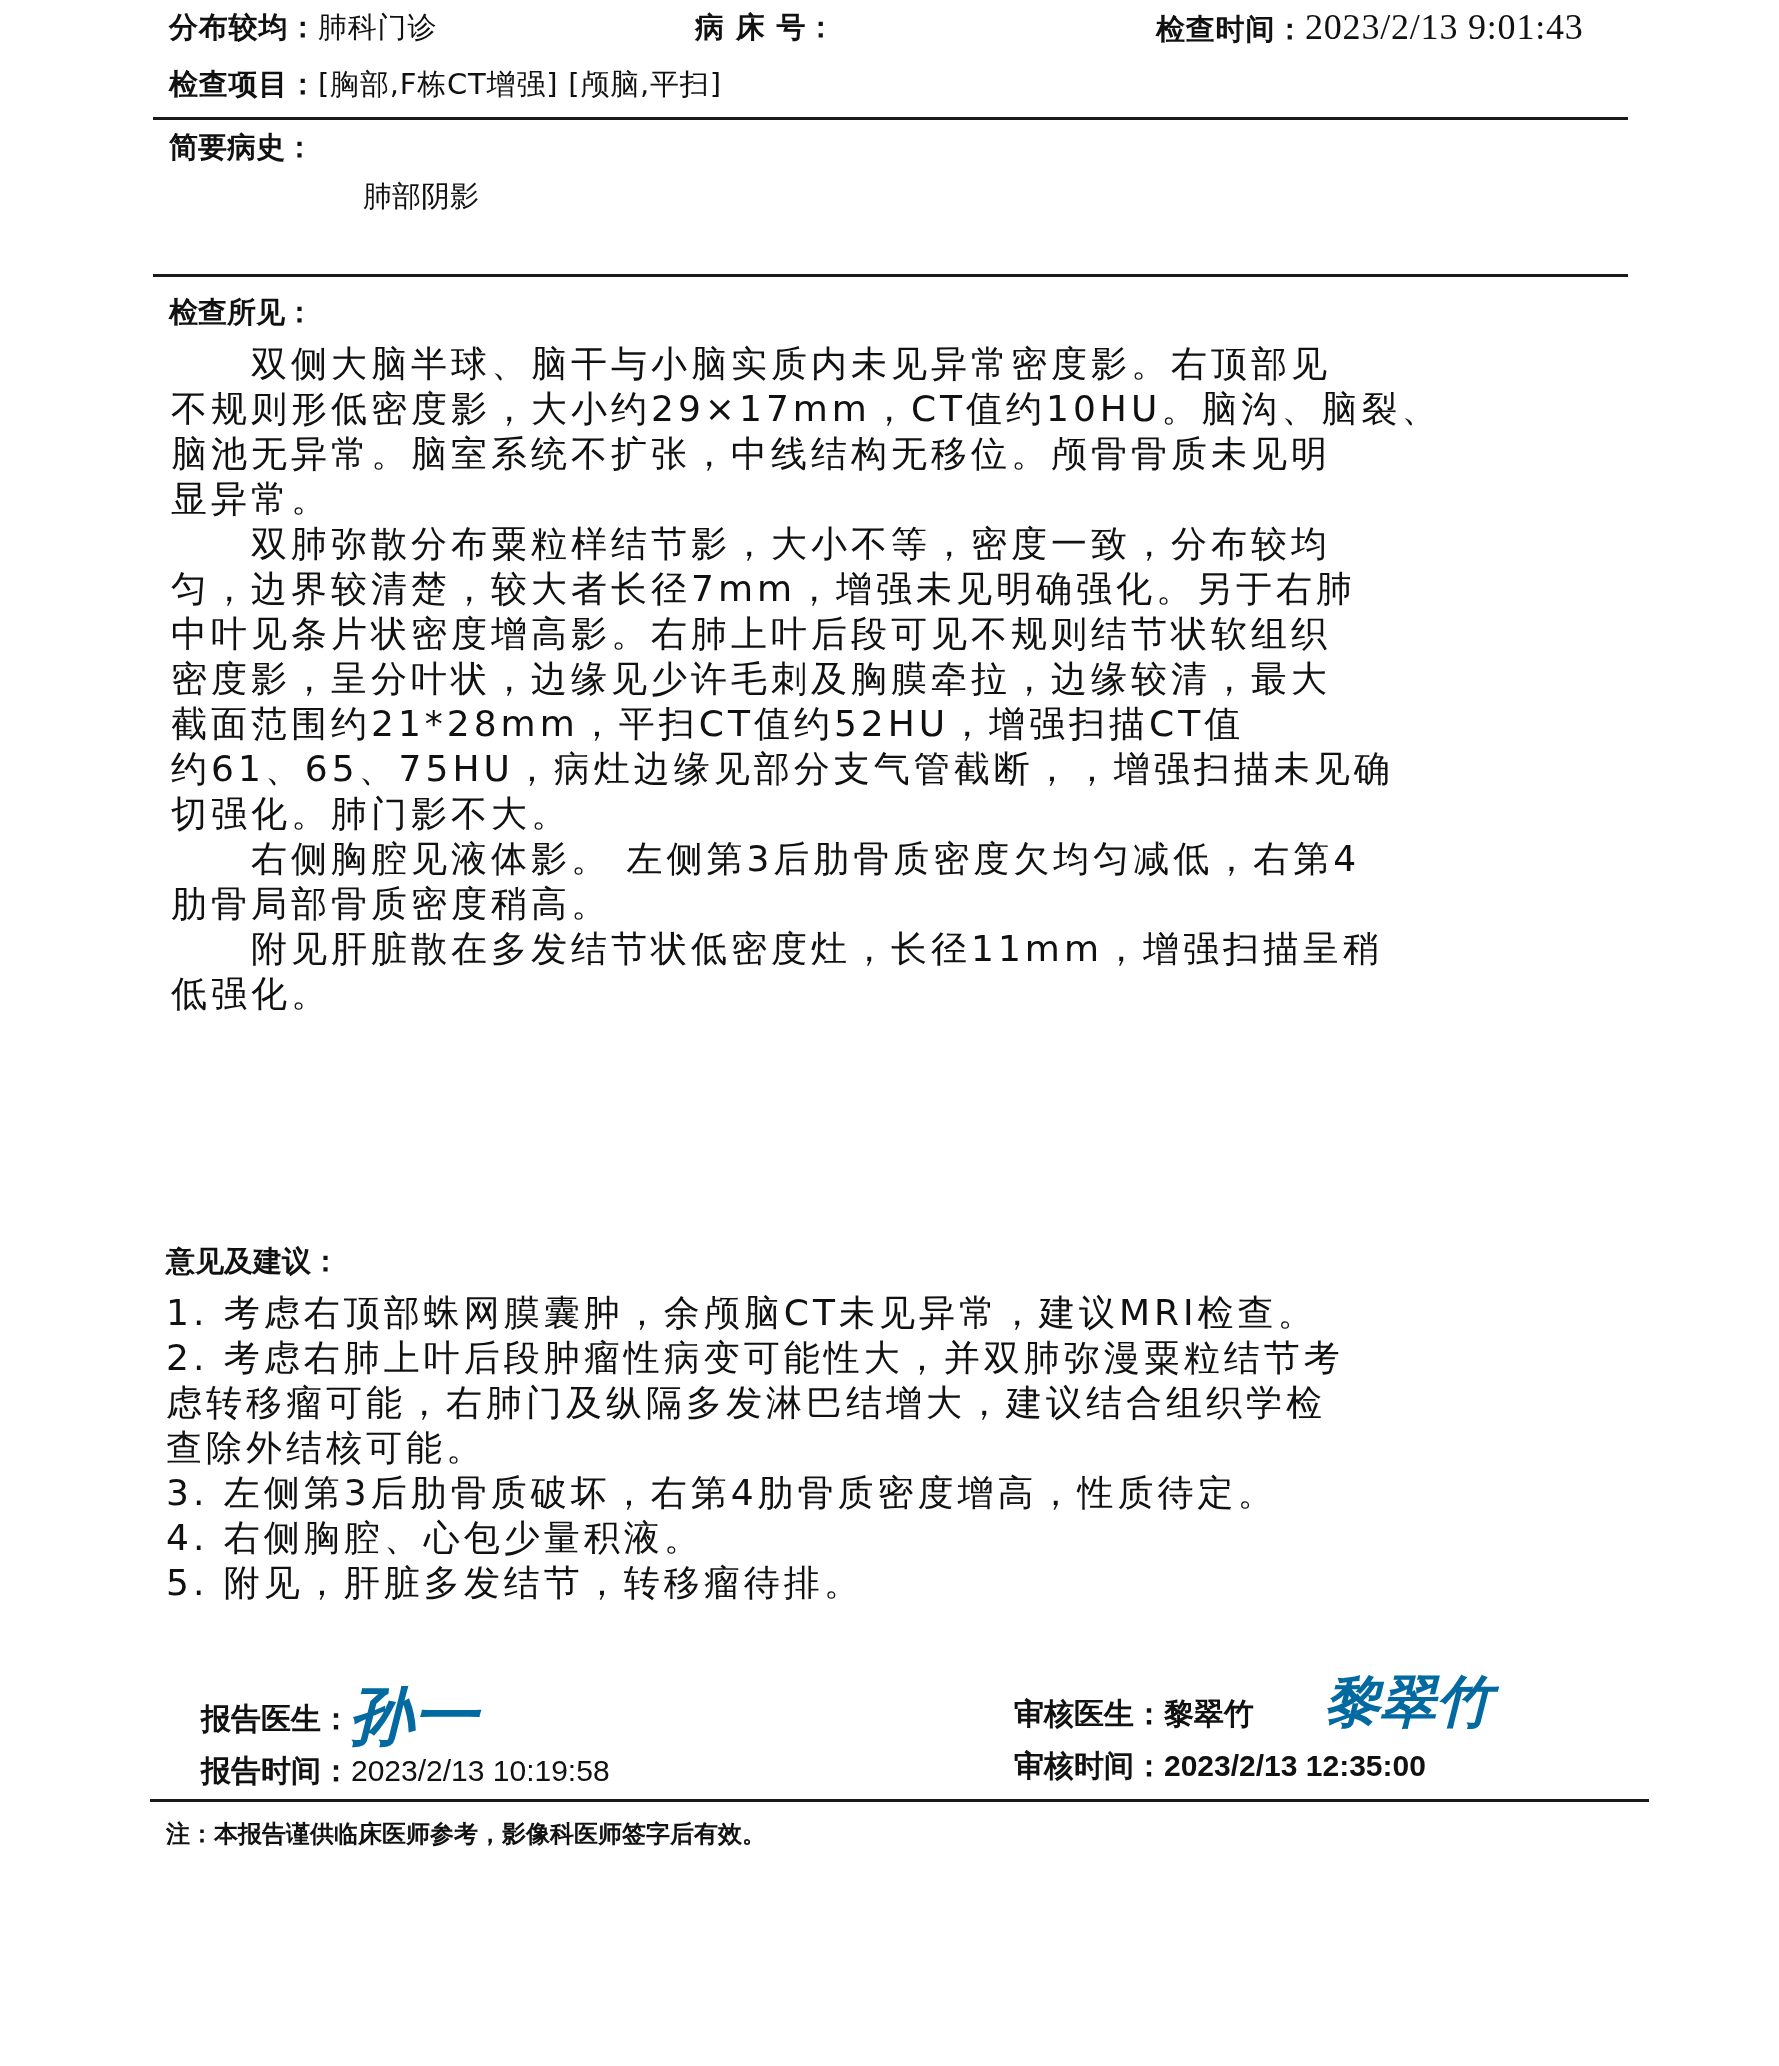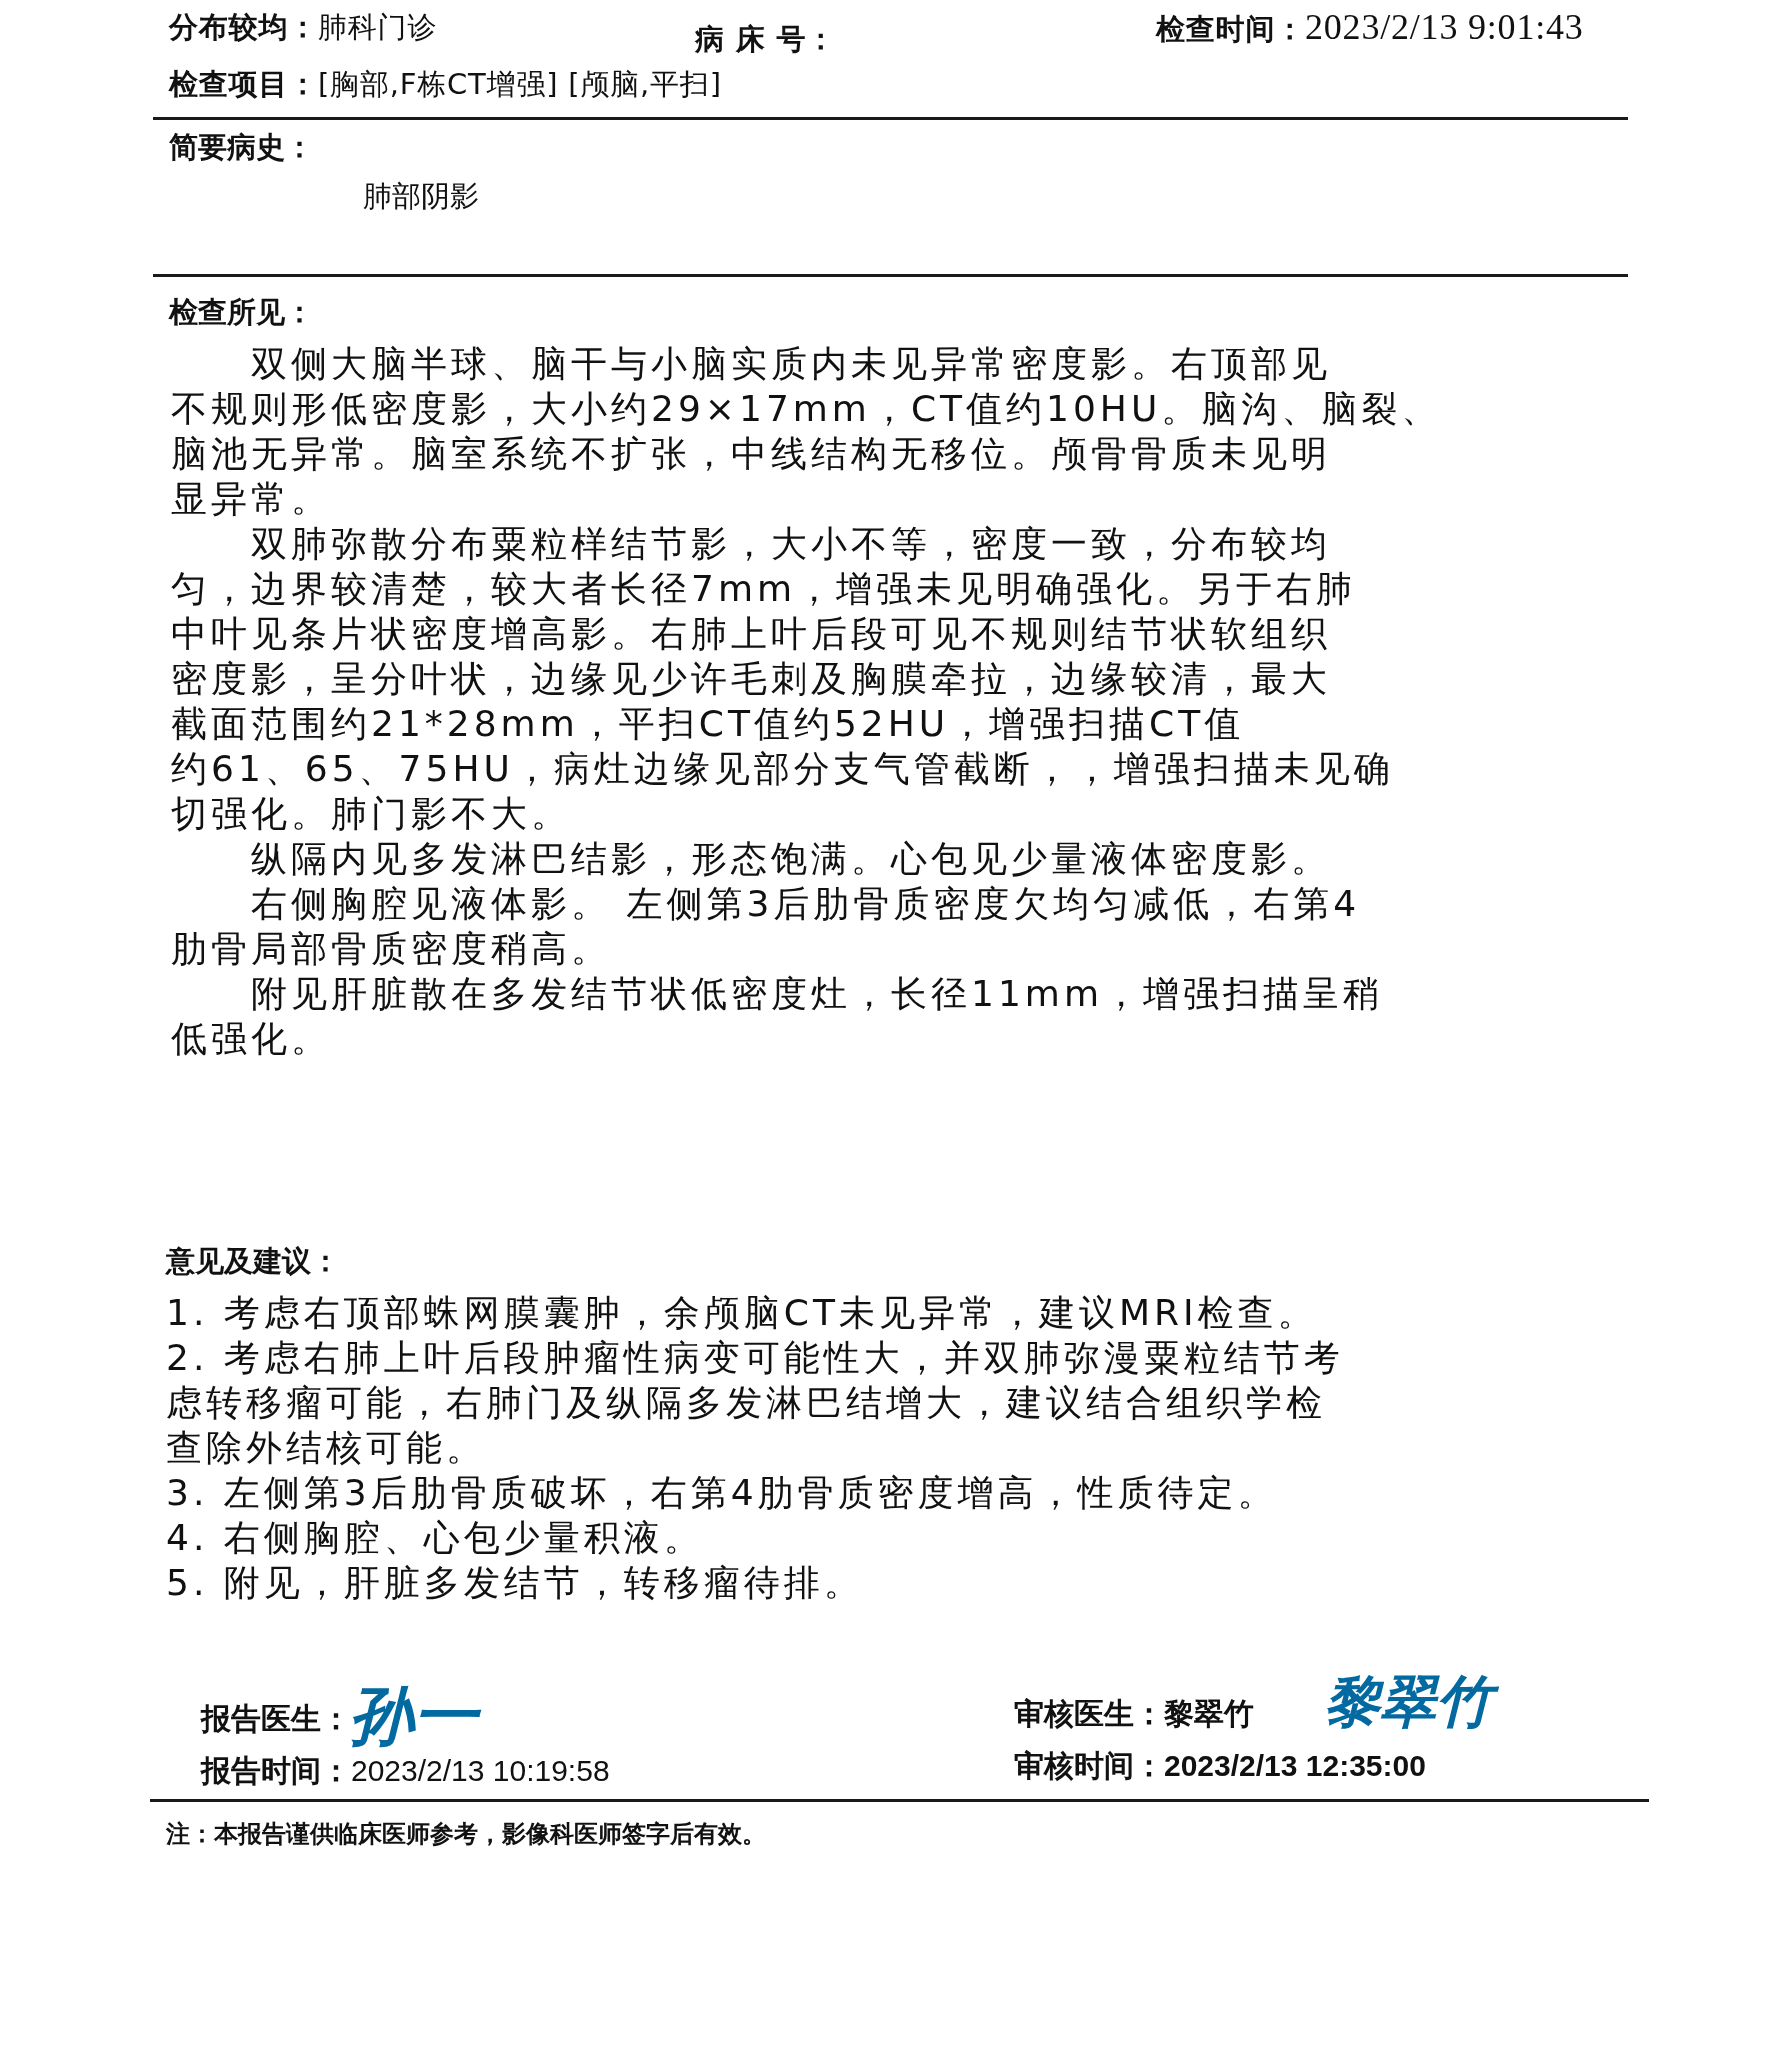--- a/index.html
+++ b/index.html
@@ -29,21 +29,21 @@
     position: absolute; font-family: "DejaVu Serif", serif; font-style: italic;
     font-weight: bold; color: #0369a1; text-align: center;
   }
 </style>
 </head>
 <body>
 
 <div class="abs hdr" style="left:169px; top:8px;">
   <span class="lbl">分布较均：</span><span>肺科门诊</span>
 </div>
-<div class="abs hdr" style="left:695px; top:8px;margin-top:12px;">
+<div class="abs hdr" style="left:695px; top:8px;">
   <span class="lbl">病 床 号：</span><span></span>
 </div>
 <div class="abs hdr" style="left:1156px; top:6.4px;">
   <span class="lbl">检查时间：</span><span style="font-family:'Liberation Serif', serif; font-size:36px;">2023/2/13 9:01:43</span>
 </div>
 <div class="abs hdr" style="left:169px; top:65px;">
   <span class="lbl">检查项目：</span><span>[胸部,F栋CT增强] [颅脑,平扫]</span>
 </div>
 
 <div class="rule" style="left:153px; top:117px; width:1475px;"></div>
@@ -59,21 +59,20 @@
   <div>不规则形低密度影，大小约29×17mm，CT值约10HU。脑沟、脑裂、</div>
   <div>脑池无异常。脑室系统不扩张，中线结构无移位。颅骨骨质未见明</div>
   <div>显异常。</div>
   <div>　　双肺弥散分布粟粒样结节影，大小不等，密度一致，分布较均</div>
   <div>匀，边界较清楚，较大者长径7mm，增强未见明确强化。另于右肺</div>
   <div>中叶见条片状密度增高影。右肺上叶后段可见不规则结节状软组织</div>
   <div>密度影，呈分叶状，边缘见少许毛刺及胸膜牵拉，边缘较清，最大</div>
   <div>截面范围约21*28mm，平扫CT值约52HU，增强扫描CT值</div>
   <div>约61、65、75HU，病灶边缘见部分支气管截断，，增强扫描未见确</div>
   <div>切强化。肺门影不大。</div>
-  <div>　　纵隔内见多发淋巴结影，形态饱满。心包见少量液体密度影。</div>
   <div>　　右侧胸腔见液体影。 左侧第3后肋骨质密度欠均匀减低，右第4</div>
   <div>肋骨局部骨质密度稍高。</div>
   <div>　　附见肝脏散在多发结节状低密度灶，长径11mm，增强扫描呈稍</div>
   <div>低强化。</div>
 </div>
 
 <div class="abs sec-title" style="left:166px; top:1242px;">意见及建议：</div>
 <div class="opinion" style="left:166px; top:1290px;">
   <div>1. 考虑右顶部蛛网膜囊肿，余颅脑CT未见异常，建议MRI检查。</div>
   <div>2. 考虑右肺上叶后段肿瘤性病变可能性大，并双肺弥漫粟粒结节考</div>

